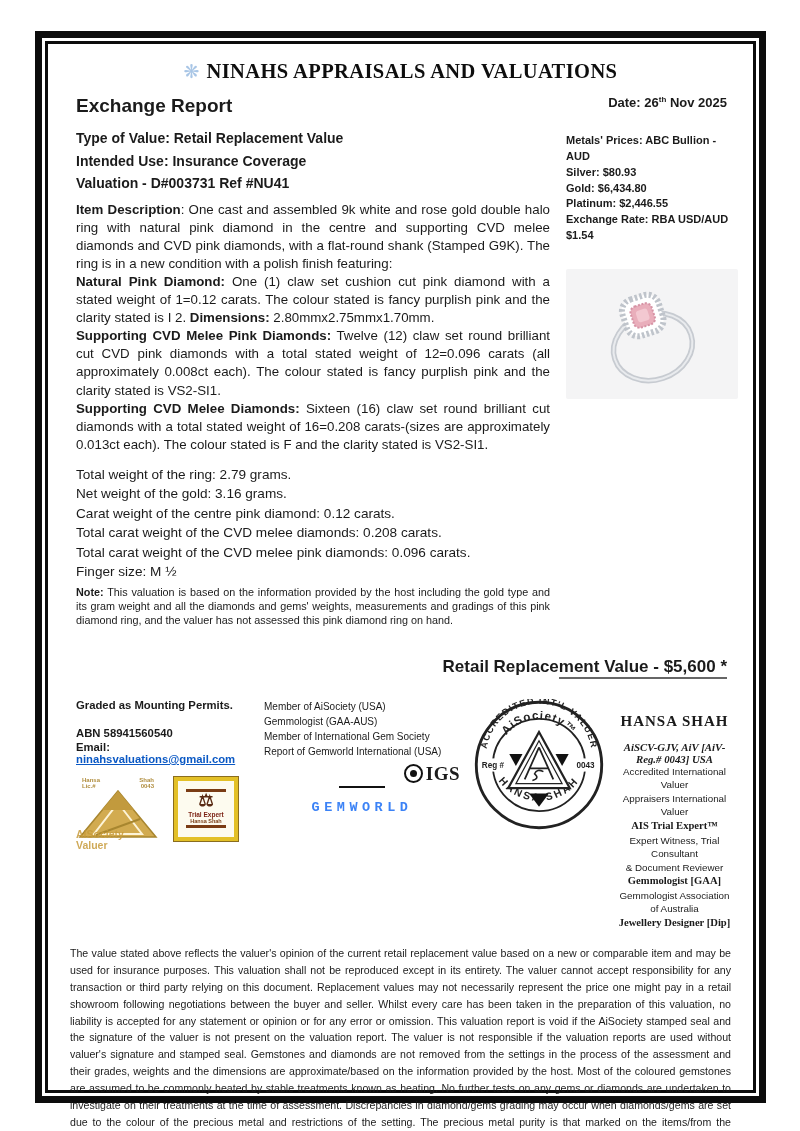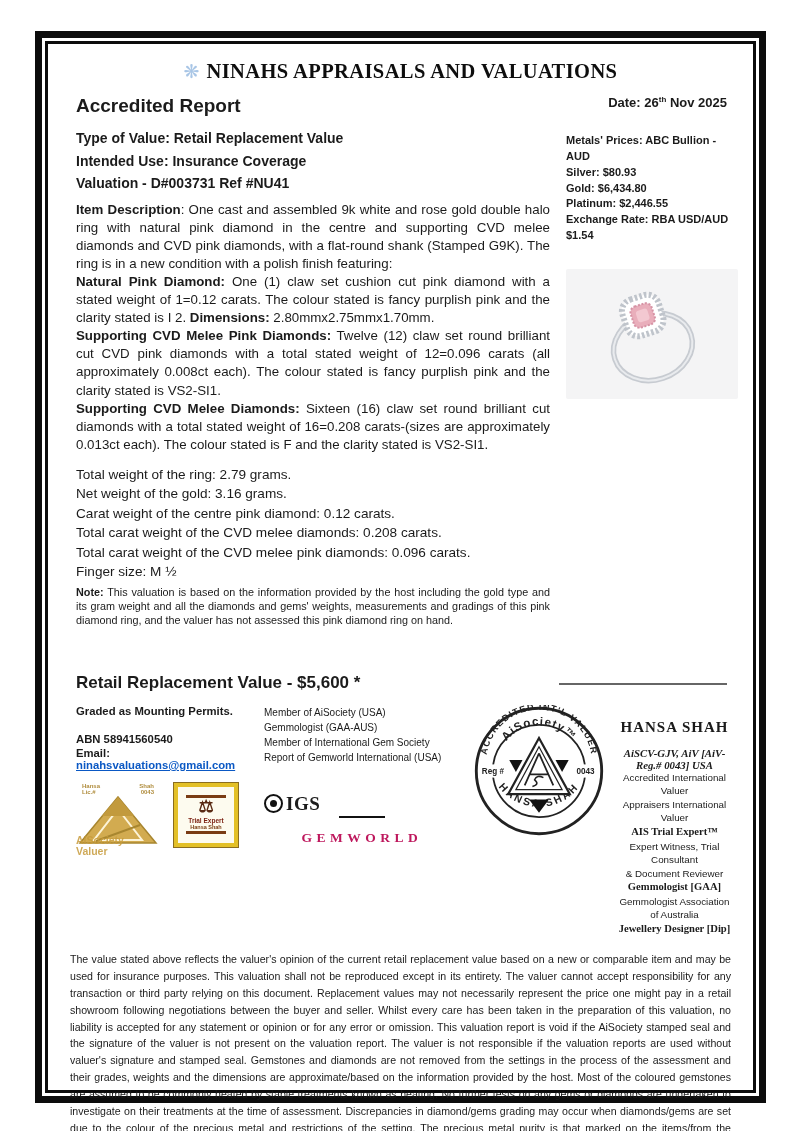--- a/index.html
+++ b/index.html
@@ -27,21 +27,21 @@
   .para.tight{margin:0;}
   .specs{margin-top:11px;font-size:13.6px;line-height:1.43;}
   .specs div{white-space:nowrap;}
   .note{margin-top:3px;font-size:10.8px;line-height:1.34;text-align:justify;}
   .note b{font-weight:bold;}
 
   .metals{margin-top:4px;font-size:11px;font-weight:bold;line-height:1.42;}
   .metals .m-head{margin-bottom:1px;}
   .ring-box{margin-top:26px;width:172px;height:130px;background:#f4f4f5;border-radius:2px;display:flex;align-items:center;justify-content:center;}
 
-  .value-row{display:flex;align-items:flex-end;margin-top:34px;padding:0 6px 0 8px;}
+  .value-row{display:flex;align-items:flex-end;margin-top:18px;padding:0 6px 0 8px;flex-direction:column;}
   .value-row h2{flex:1;margin:0;font-size:17px;font-weight:bold;}
   .sig-line{width:168px;border-top:2px solid #666;margin-bottom:8px;}
 
   .cred-row{display:flex;margin-top:12px;padding:0 2px 0 8px;gap:10px;}
   .colA{width:178px;font-size:11.3px;font-weight:bold;}
   .colA .graded{margin-bottom:16px;}
   .colA .abn{margin-bottom:2px;}
   .email a{color:#0a58c4;text-decoration:underline;font-weight:bold;}
   .colB{width:196px;}
   .colB .member{font-size:10px;line-height:1.5;}
@@ -56,45 +56,45 @@
   .logo-row{display:flex;align-items:flex-start;gap:14px;margin-top:12px;}
   .gold1{width:84px;text-align:left;}
   .gold1 .tinyrow{display:flex;justify-content:space-between;font-size:6px;color:#b08d3e;font-weight:bold;padding:0 6px;}
   .gold1 .ais-label{color:#c79b3b;font-weight:bold;font-size:10.5px;line-height:1.05;margin-top:-14px;opacity:.85;}
   .gold2{width:64px;height:64px;border:4px solid #e3c027;outline:1px solid #8a6d1f;background:#fdfbef;box-sizing:border-box;display:flex;flex-direction:column;align-items:center;justify-content:center;}
   .gold2 .bar{width:40px;height:3px;background:#7a3c14;}
   .gold2 .scales{font-size:17px;color:#5a2b14;line-height:1.1;}
   .gold2 .te{font-size:6.5px;font-weight:bold;color:#7a1f10;}
   .gold2 .hs{font-size:5.5px;color:#7a3c14;font-weight:bold;margin-bottom:1px;}
 
-  .igs-wrap{margin-top:28px;text-align:left;}
+  .igs-wrap{margin-top:4px;text-align:right;}
   .igs-line{display:inline-flex;align-items:center;gap:3px;}
   .igs-emblem{width:15px;height:15px;border:2px solid #111;border-radius:50%;display:inline-flex;align-items:center;justify-content:center;}
   .igs-emblem i{width:7px;height:7px;background:#111;border-radius:50%;}
   .igs-text{font-family:"Liberation Serif",serif;font-weight:bold;font-size:19px;letter-spacing:.5px;}
   .igs-bar{width:46px;height:2px;background:#111;margin:1px auto 0 auto;}
-  .gemworld{margin-top:12px;font-family:Liberation Serif, serif;font-weight:bold;font-size:13.5px;letter-spacing:4.5px;color:#be185d;text-align:center;}
+  .gemworld{margin-top:12px;font-family:Liberation Mono, monospace;font-weight:bold;font-size:13.5px;letter-spacing:4.5px;color:#3b82f6;text-align:center;}
 
   .disclaimer{margin-top:14px;padding:0 2px;font-size:10.6px;line-height:1.6;text-align:justify;}
 </style>
 </head>
 <body>
 
 <div class="page">
   <div class="frame-outer">
     <div class="frame-inner">
       <div class="content">
 
         <div class="brand">
           <span class="snow">❋</span>
           <span class="brand-text">NINAHS APPRAISALS AND VALUATIONS</span>
         </div>
 
         <div class="title-row">
-          <h1>Accredited Report</h1>
+          <h1>Exchange Report</h1>
           <div class="date"><span>Date: 26</span><sup>th</sup><span> Nov 2025</span></div>
         </div>
 
         <div class="main-row">
 
           <div class="left-col">
             <div class="intro">
               <p>Type of Value: Retail Replacement Value</p>
               <p>Intended Use: Insurance Coverage</p>
               <p>Valuation - D#003731 Ref #NU41</p>

